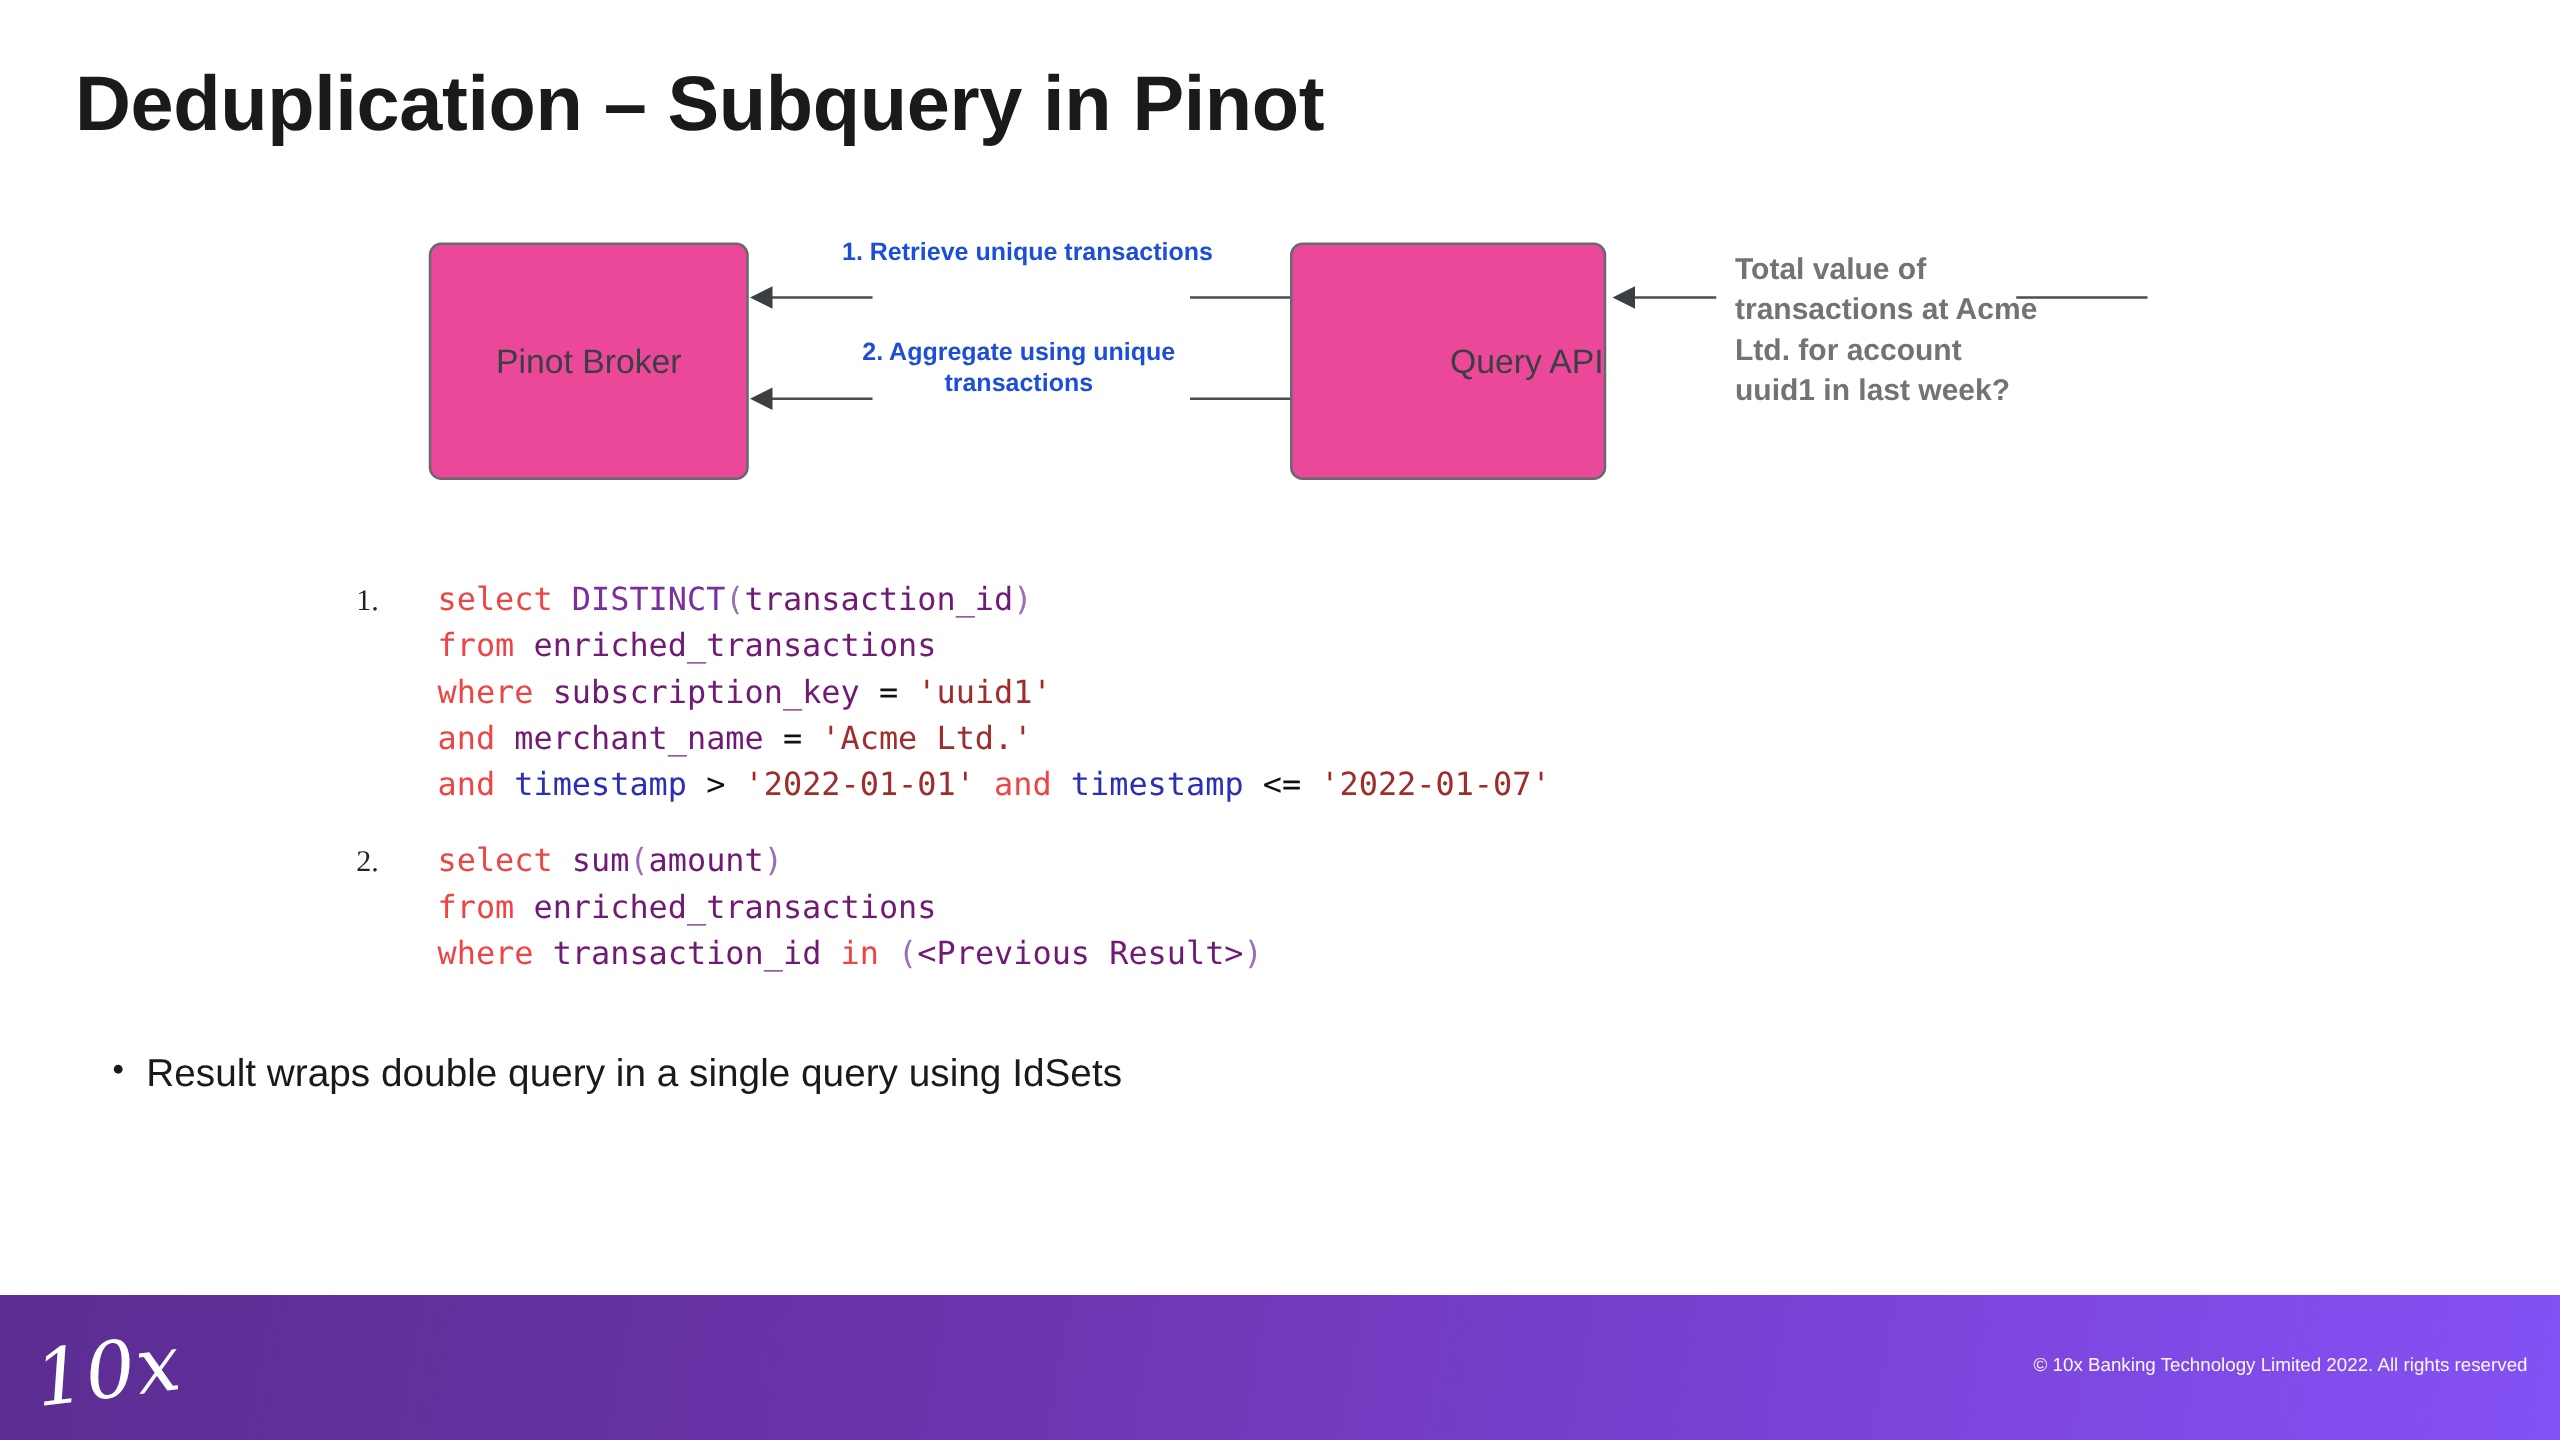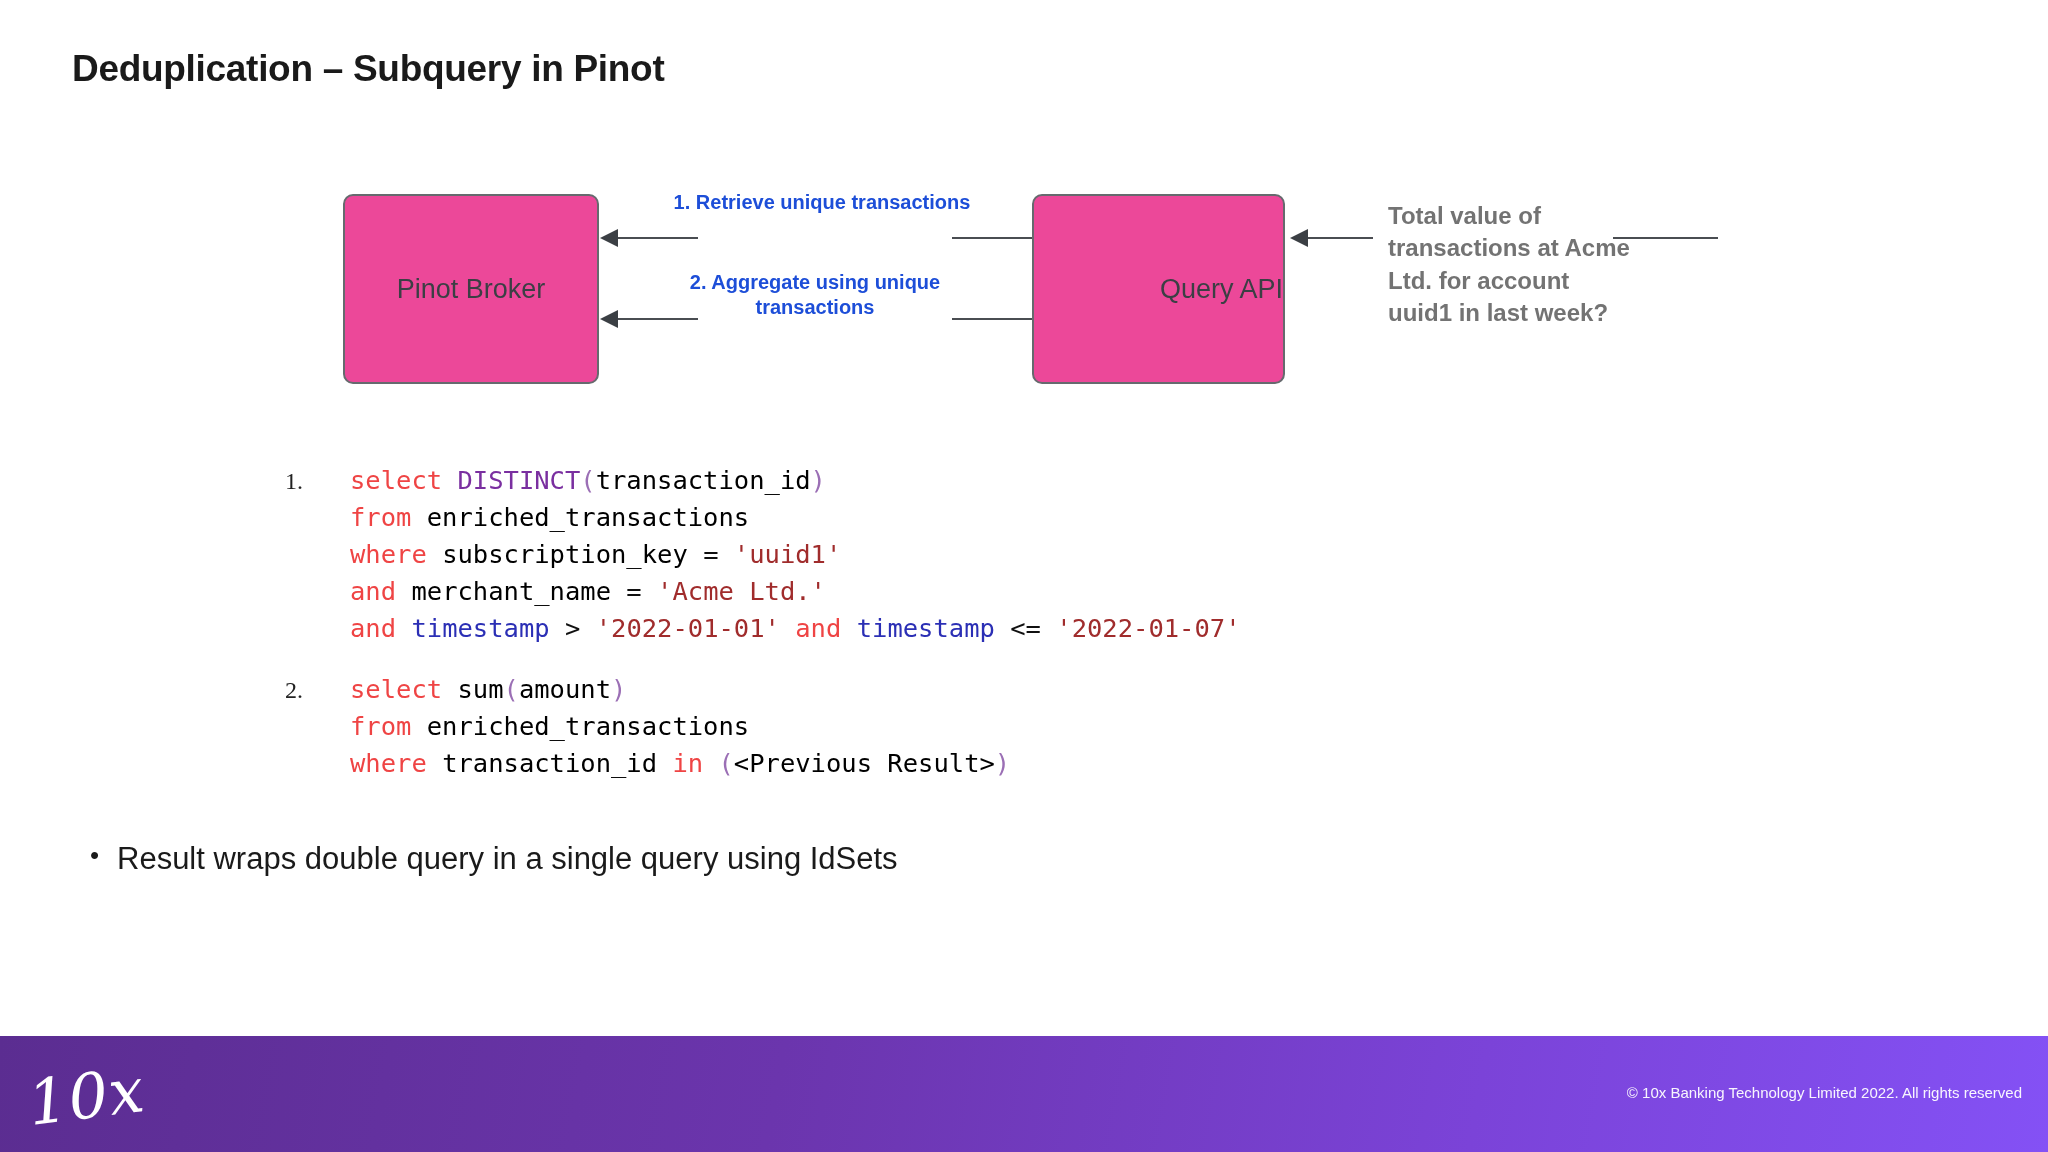--- a/index.html
+++ b/index.html
@@ -13,26 +13,25 @@
     font-family: "Liberation Sans", sans-serif;
     overflow: hidden;
     position: relative;
   }
 
   
   .slide-title {
     position: absolute;
     left: 60px;
     top: 48px;
-    font-size: 37px;
+    font-size: 62px;
     font-weight: bold;
     color: #1a1a1a;
     letter-spacing: -0.3px;
     white-space: nowrap;
-    margin-left: 12px;
   }
 
   
   .diagram {
     position: absolute;
     left: 0;
     top: 180px;
     width: 2048px;
     height: 220px;
   }
@@ -129,21 +128,21 @@
     font-family: "Liberation Serif", serif;
     font-size: 24px;
     color: #222;
   }
   #code-number-1 { left: 285px; top: 468px; }
   #code-number-2 { left: 285px; top: 677px; }
 
   .tok-kw   { color: #ef4444; }   
   .tok-fn   { color: #7a2fa0; }   
   .tok-punc { color: #9b6fb5; }   
-  .tok-id   { color: #000000; }   
+  .tok-id   { color: #701a75; }   
   .tok-str  { color: #a02c2c; }   
   .tok-col  { color: #2b2fb5; }   
   .tok-op   { color: #101010; }   
 
   
   .bullet-row {
     position: absolute;
     left: 72px;
     top: 838px;
     display: flex;

